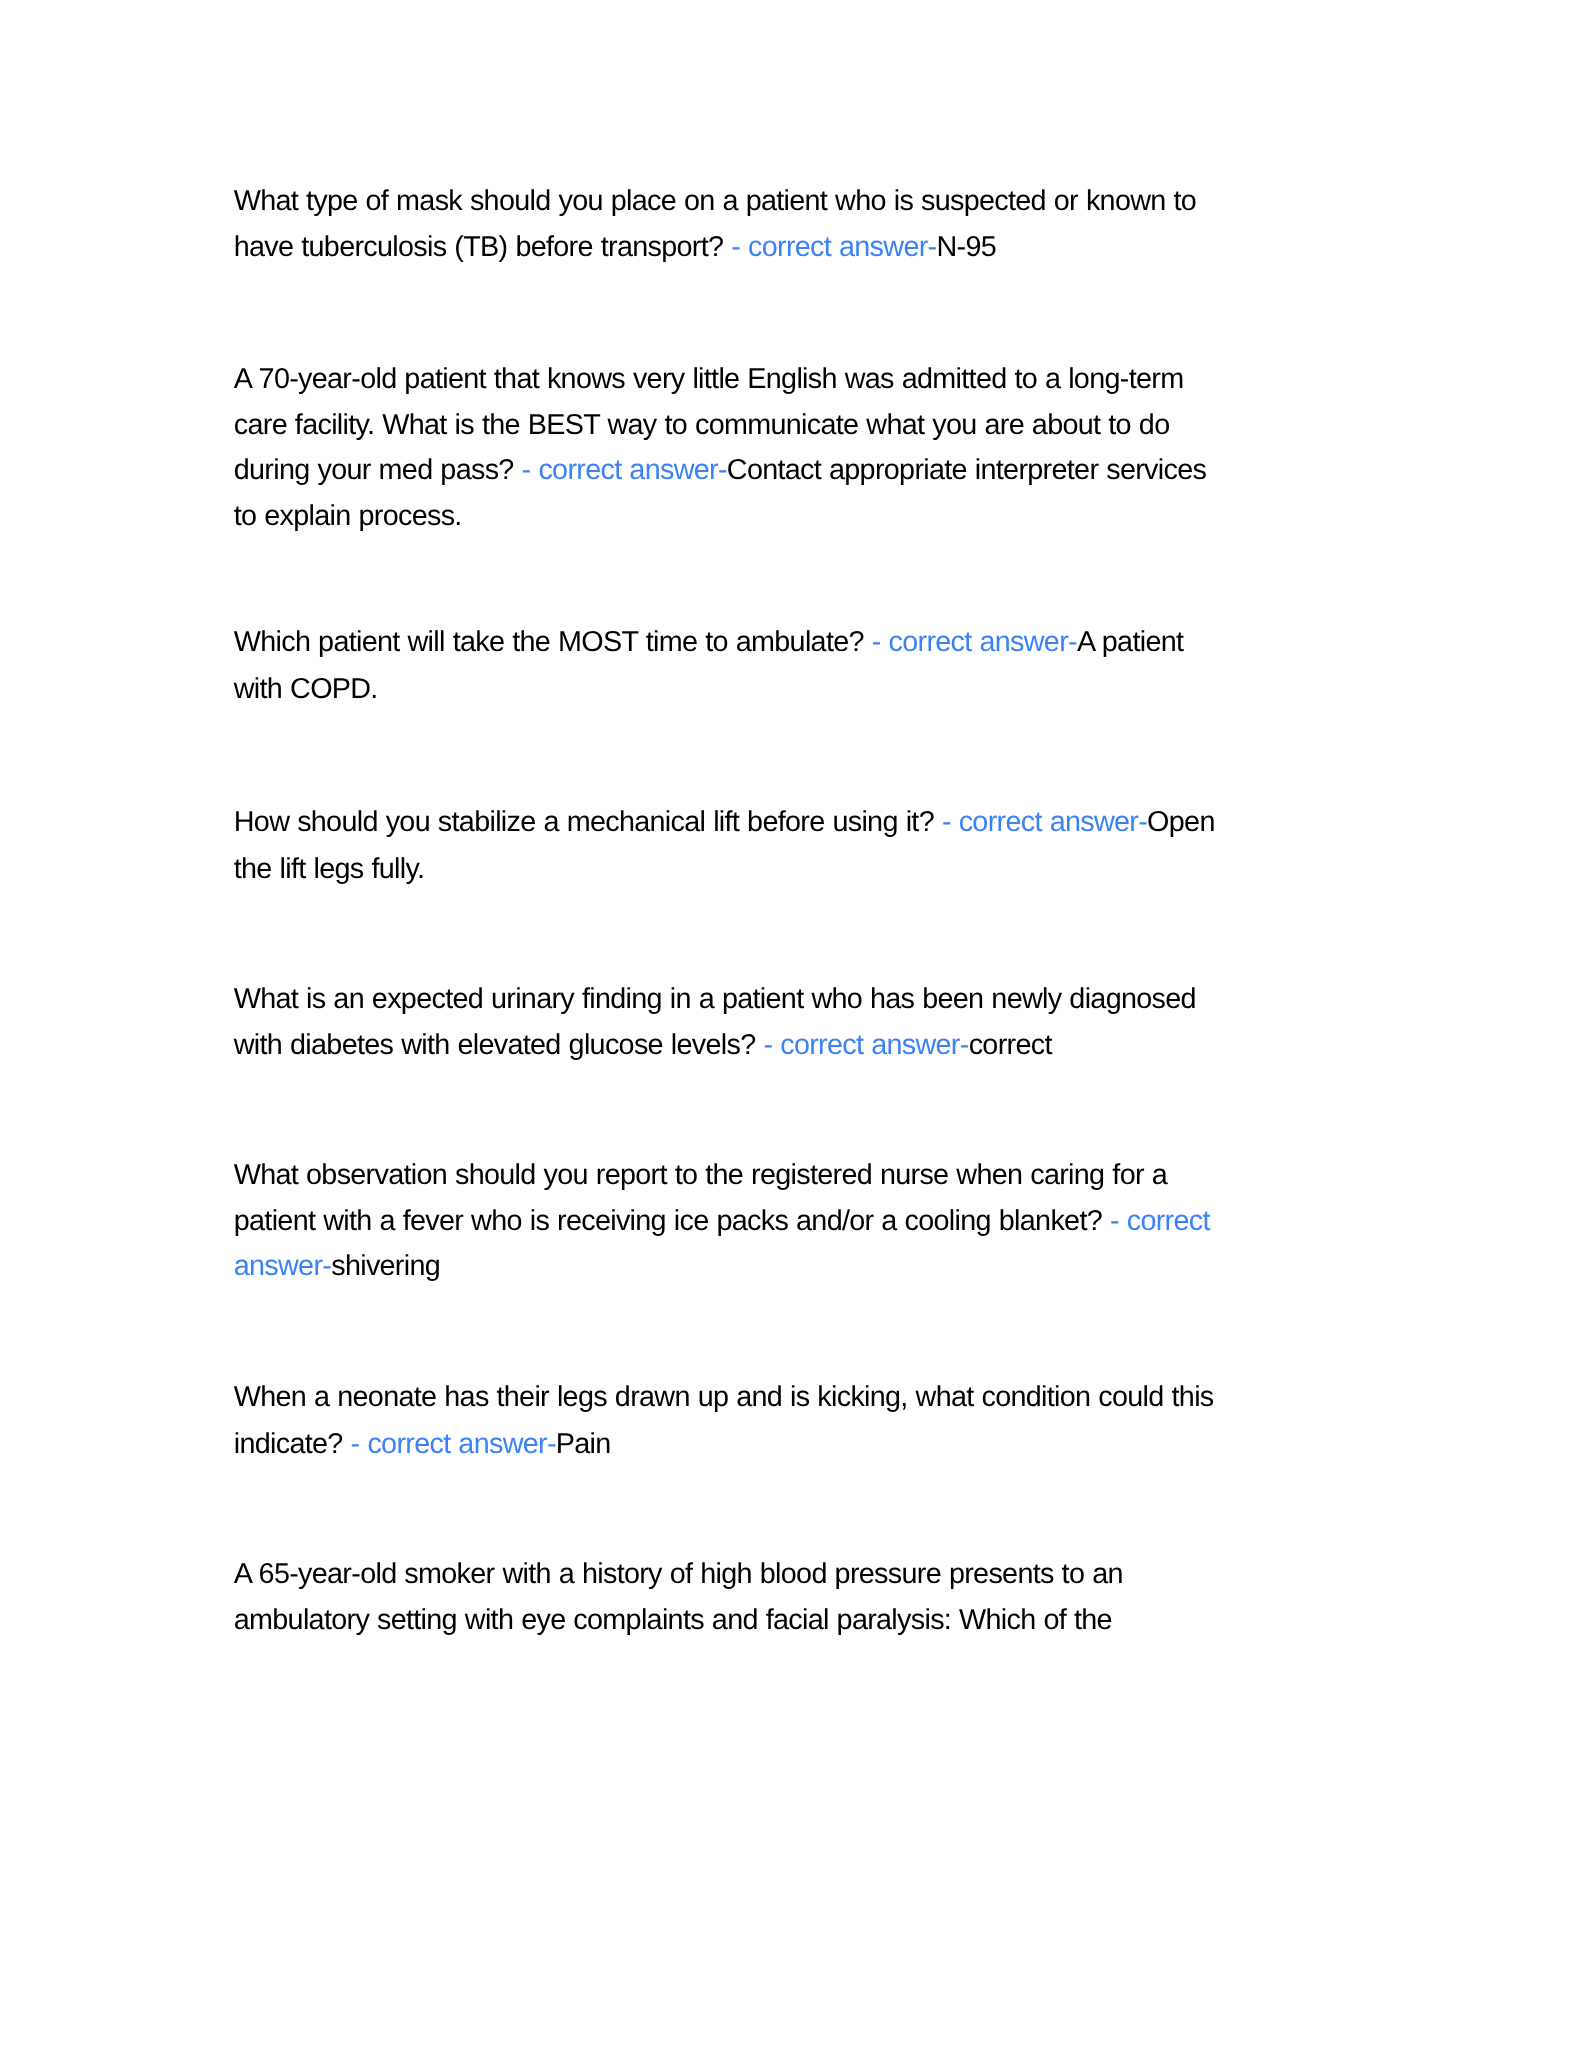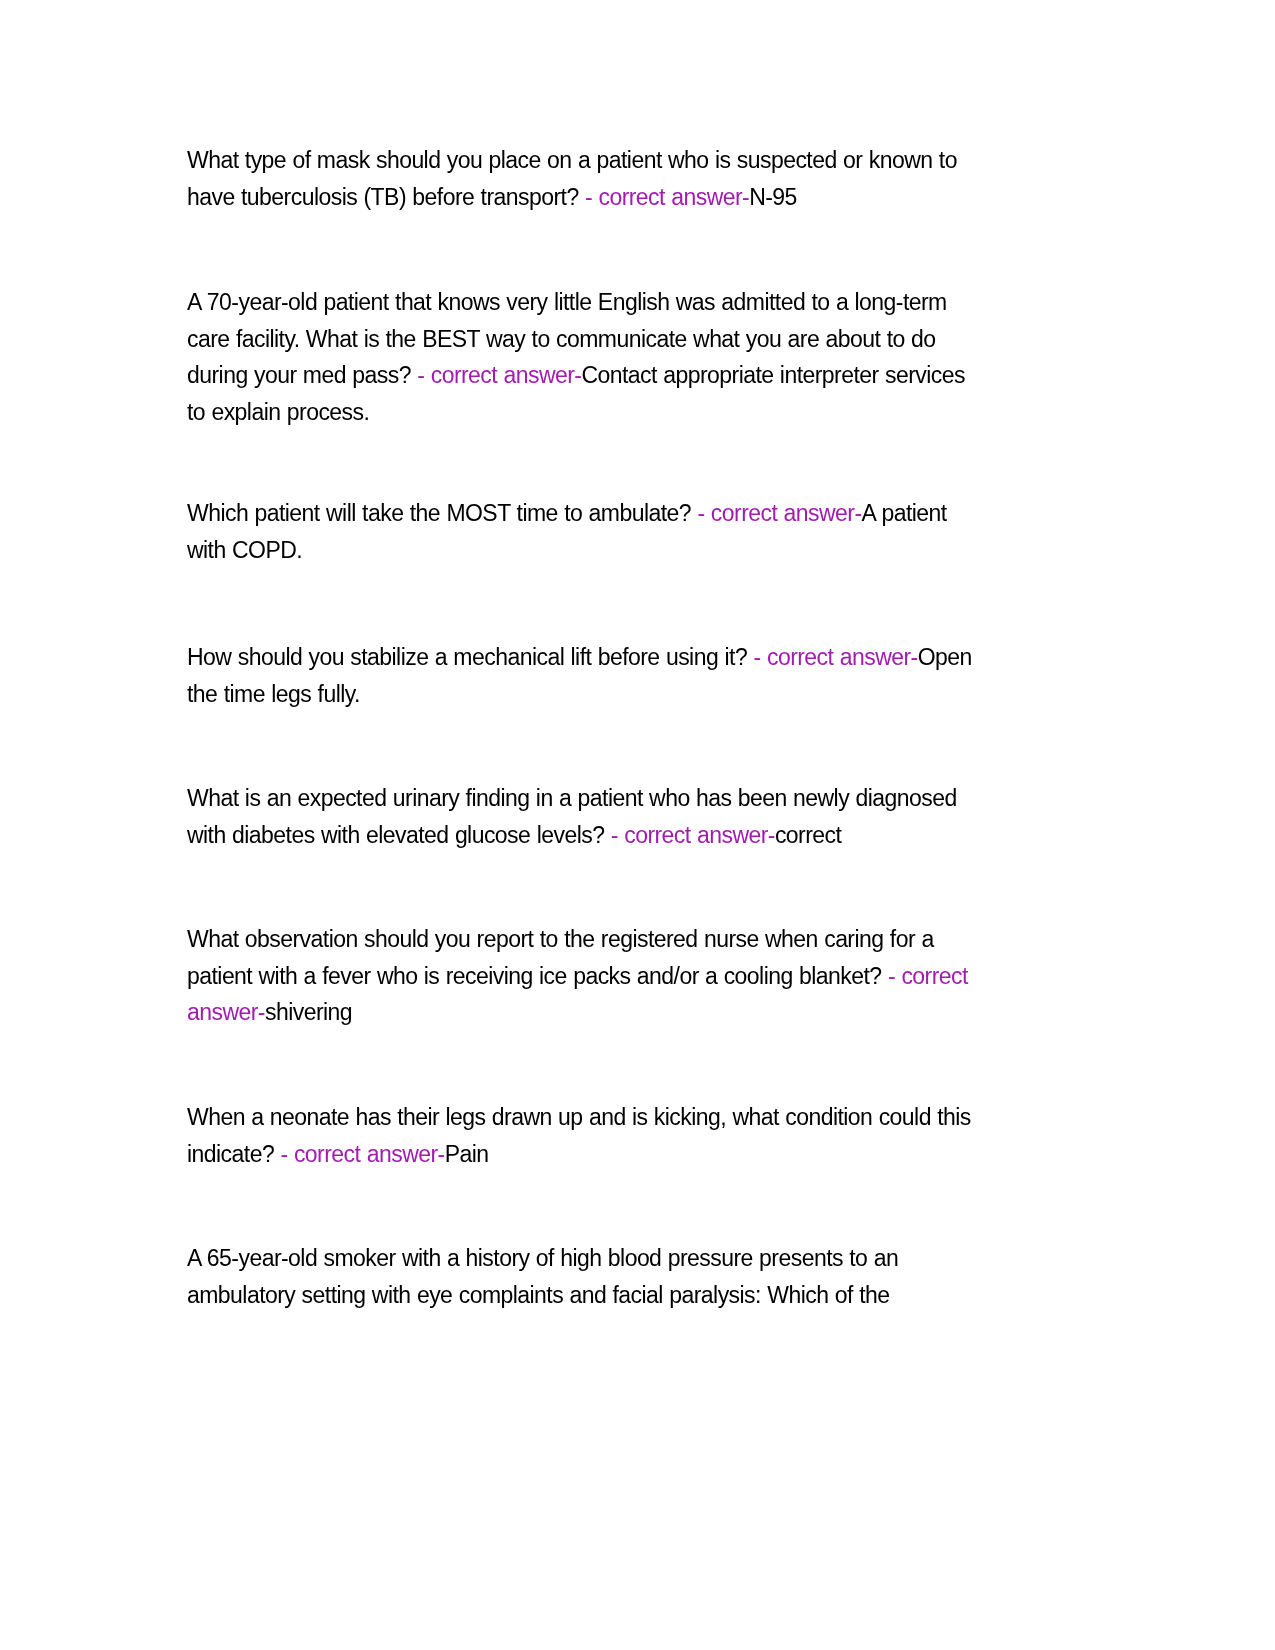--- a/index.html
+++ b/index.html
@@ -4,21 +4,21 @@
 <style>
   html, body { margin: 0; padding: 0; background: #ffffff; }
   body { width: 1275px; height: 1650px; position: relative; overflow: hidden; }
   .page { position: absolute; left: 0; top: 0; width: 1275px; height: 1650px; background: #ffffff; }
   .qa { position: absolute; left: 143px; width: 960px; margin-left: 44px; }
   .line {
     display: block; white-space: nowrap; height: 36.5px; line-height: 36.5px;
     font-family: "Liberation Sans", sans-serif; font-size: 23px; color: #000000;
     letter-spacing: -0.55px; word-spacing: 0.5px;
   }
-  .ans { color: #a21caf; }
+  .ans { color: #3b82f6; }
 </style>
 </head>
 <body>
 
 <div class="page">
 
   <div class="qa" style="top:142px">
     <span class="line"><span>What type of mask should you place on a patient who is suspected or known to</span></span>
     <span class="line"><span>have tuberculosis (TB) before transport? </span><span class="ans">- correct answer-</span><span>N-95</span></span>
   </div>
@@ -30,21 +30,21 @@
     <span class="line"><span>to explain process.</span></span>
   </div>
 
   <div class="qa" style="top:495px">
     <span class="line"><span>Which patient will take the MOST time to ambulate? </span><span class="ans">- correct answer-</span><span>A patient</span></span>
     <span class="line"><span>with COPD.</span></span>
   </div>
 
   <div class="qa" style="top:639px">
     <span class="line"><span>How should you stabilize a mechanical lift before using it? </span><span class="ans">- correct answer-</span><span>Open</span></span>
-    <span class="line"><span>the time legs fully.</span></span>
+    <span class="line"><span>the lift legs fully.</span></span>
   </div>
 
   <div class="qa" style="top:780px">
     <span class="line"><span>What is an expected urinary finding in a patient who has been newly diagnosed</span></span>
     <span class="line"><span>with diabetes with elevated glucose levels? </span><span class="ans">- correct answer-</span><span>correct</span></span>
   </div>
 
   <div class="qa" style="top:921px">
     <span class="line"><span>What observation should you report to the registered nurse when caring for a</span></span>
     <span class="line"><span>patient with a fever who is receiving ice packs and/or a cooling blanket? </span><span class="ans">- correct</span></span>

